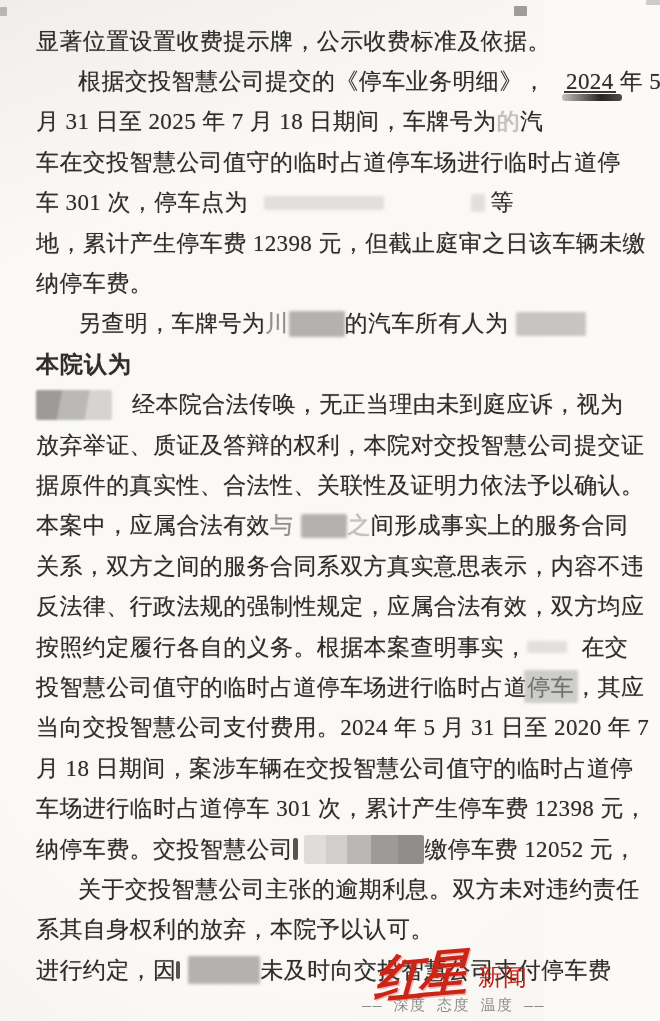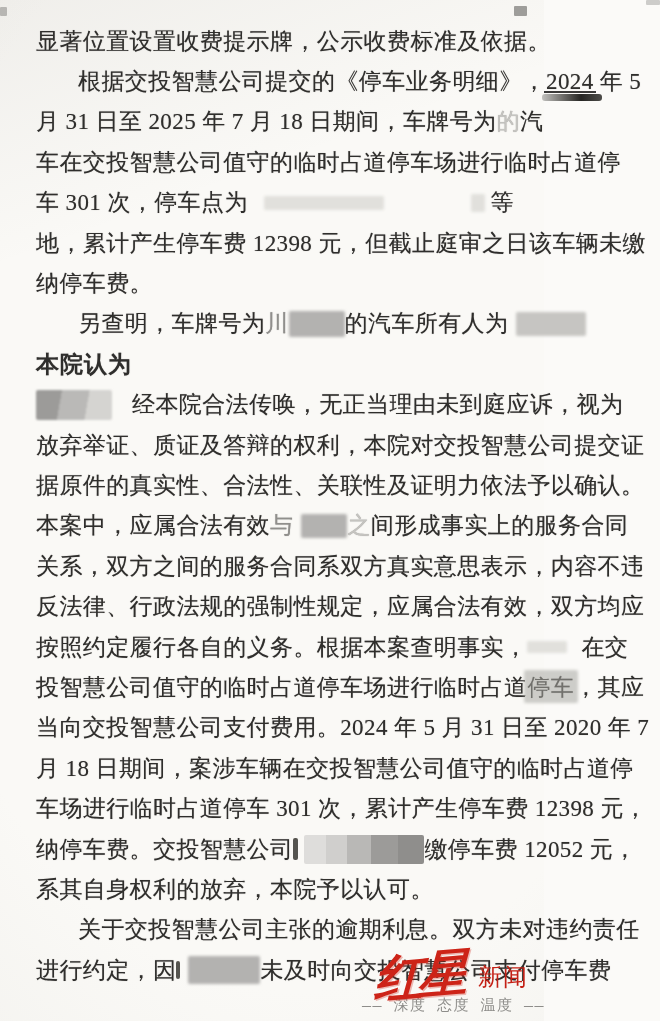--- a/index.html
+++ b/index.html
@@ -28,21 +28,21 @@
     text-shadow:0 0 .8px rgba(47,46,44,.5);
   }
   .doc-line{height:40.4px;display:flex;align-items:center;white-space:pre;overflow:visible;}
   .doc-line > span{flex:0 0 auto;}
   .seg-sp{display:inline-block;}
   .seg-b{font-weight:700;letter-spacing:1px;font-family:Liberation Mono, monospace;}
   .seg-dim{color:#908f8c;}
   .seg-faint{color:#c5c4c0;}
 
   
-  .seg-u{position:relative;}
+  .seg-u{position:relative;margin-left:20px;}
   .seg-u::before{content:'';position:absolute;left:-2px;right:-2px;bottom:2px;height:2px;background:#3a3938;}
   .seg-u::after{
     content:'';position:absolute;left:-4px;right:-8px;bottom:-6px;height:7px;border-radius:3px;
     background:linear-gradient(90deg,#c2c1be 0%,#6e6d6a 35%,#262523 65%,#4e4d4a 100%);
     filter:blur(.7px);
   }
 
   
   .seg-hl{position:relative;}
   .seg-hl::after{
@@ -103,22 +103,22 @@
       <div class="doc-line"><span class="seg-t">据原件的真实性、合法性、关联性及证明力依法予以确认。</span></div>
       <div class="doc-line"><span class="seg-t">本案中，应属合法有效</span><span class="seg-dim">与</span><span class="seg-sp" style="width: 8px;"></span><span class="seg-blur tone-mid" style="width: 46px; height: 24px;"></span><span class="seg-faint">之</span><span class="seg-t">间形成事实上的服务合同</span></div>
       <div class="doc-line"><span class="seg-t">关系，双方之间的服务合同系双方真实意思表示，内容不违</span></div>
       <div class="doc-line"><span class="seg-t">反法律、行政法规的强制性规定，应属合法有效，双方均应</span></div>
       <div class="doc-line"><span class="seg-t">按照约定履行各自的义务。根据本案查明事实，</span><span class="seg-sp" style="flex: 1 1 0px;"></span><span class="seg-blur tone-faint" style="width: 40px; height: 12px;"></span><span class="seg-sp" style="width: 14px;"></span><span class="seg-t">在交</span></div>
       <div class="doc-line"><span class="seg-t">投智慧公司值守的临时占道停车场进行临时占道</span><span class="seg-hl">停车</span><span class="seg-t">，其应</span></div>
       <div class="doc-line"><span class="seg-t">当向交投智慧公司支付费用。2024 年 5 月 31 日至 2020 年 7</span></div>
       <div class="doc-line"><span class="seg-t">月 18 日期间，案涉车辆在交投智慧公司值守的临时占道停</span></div>
       <div class="doc-line"><span class="seg-t">车场进行临时占道停车 301 次，累计产生停车费 12398 元，</span></div>
       <div class="doc-line"><span class="seg-t">纳停车费。交投智慧公司</span><span class="seg-blur tone-sliver" style="width: 5px; height: 22px;"></span><span class="seg-sp" style="width: 6px;"></span><span class="seg-blur tone-pixel" style="width: 120px; height: 29px;"></span><span class="seg-t">缴停车费 12052 元，</span></div>
+      <div class="doc-line"><span class="seg-sp" style="width: 42px;"></span><span class="seg-t">关于交投智慧公司主张的逾期利息。双方未对违约责任</span></div>
       <div class="doc-line"><span class="seg-t">系其自身权利的放弃，本院予以认可。</span></div>
-      <div class="doc-line"><span class="seg-sp" style="width: 42px;"></span><span class="seg-t">关于交投智慧公司主张的逾期利息。双方未对违约责任</span></div>
       <div class="doc-line"><span class="seg-t">进行约定，因</span><span class="seg-blur tone-sliver" style="width: 4px; height: 18px;"></span><span class="seg-sp" style="width: 8px;"></span><span class="seg-blur tone-mid" style="width: 72px; height: 28px;"></span><span class="seg-t">未及时向交投智慧公司支付停车费</span></div>
     </div>
 
   <div class="watermark">
     <div class="wm-brand">
       <span class="wm-script">红星</span>
       <span class="wm-word">新闻</span>
     </div>
     <div class="wm-tagline">—— 深度 态度 温度 ——</div>
   </div>

